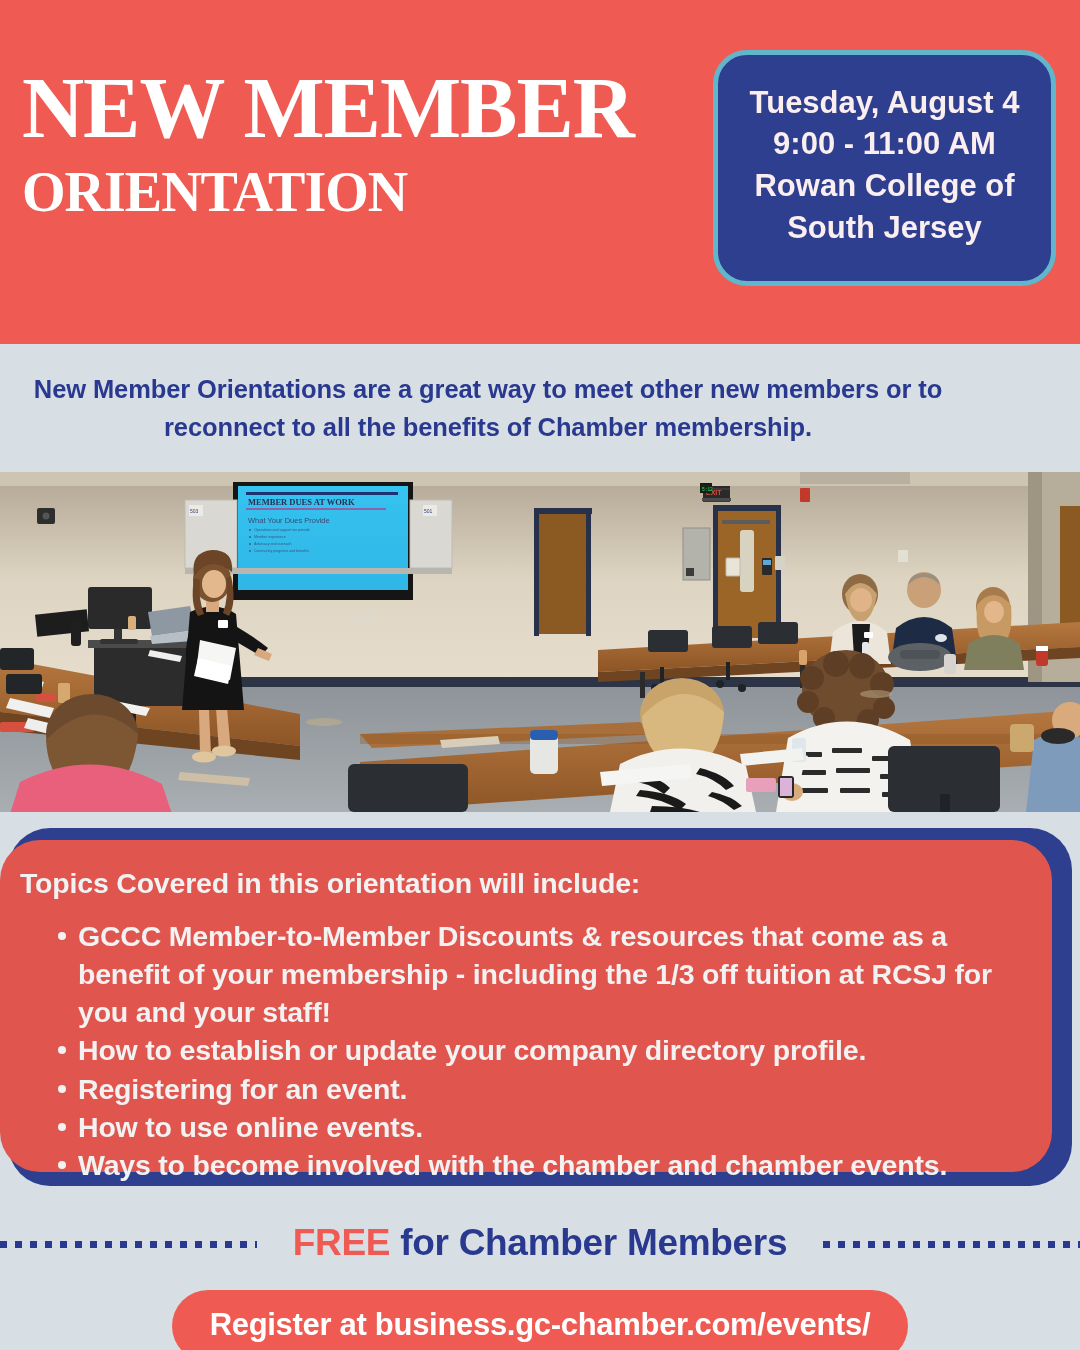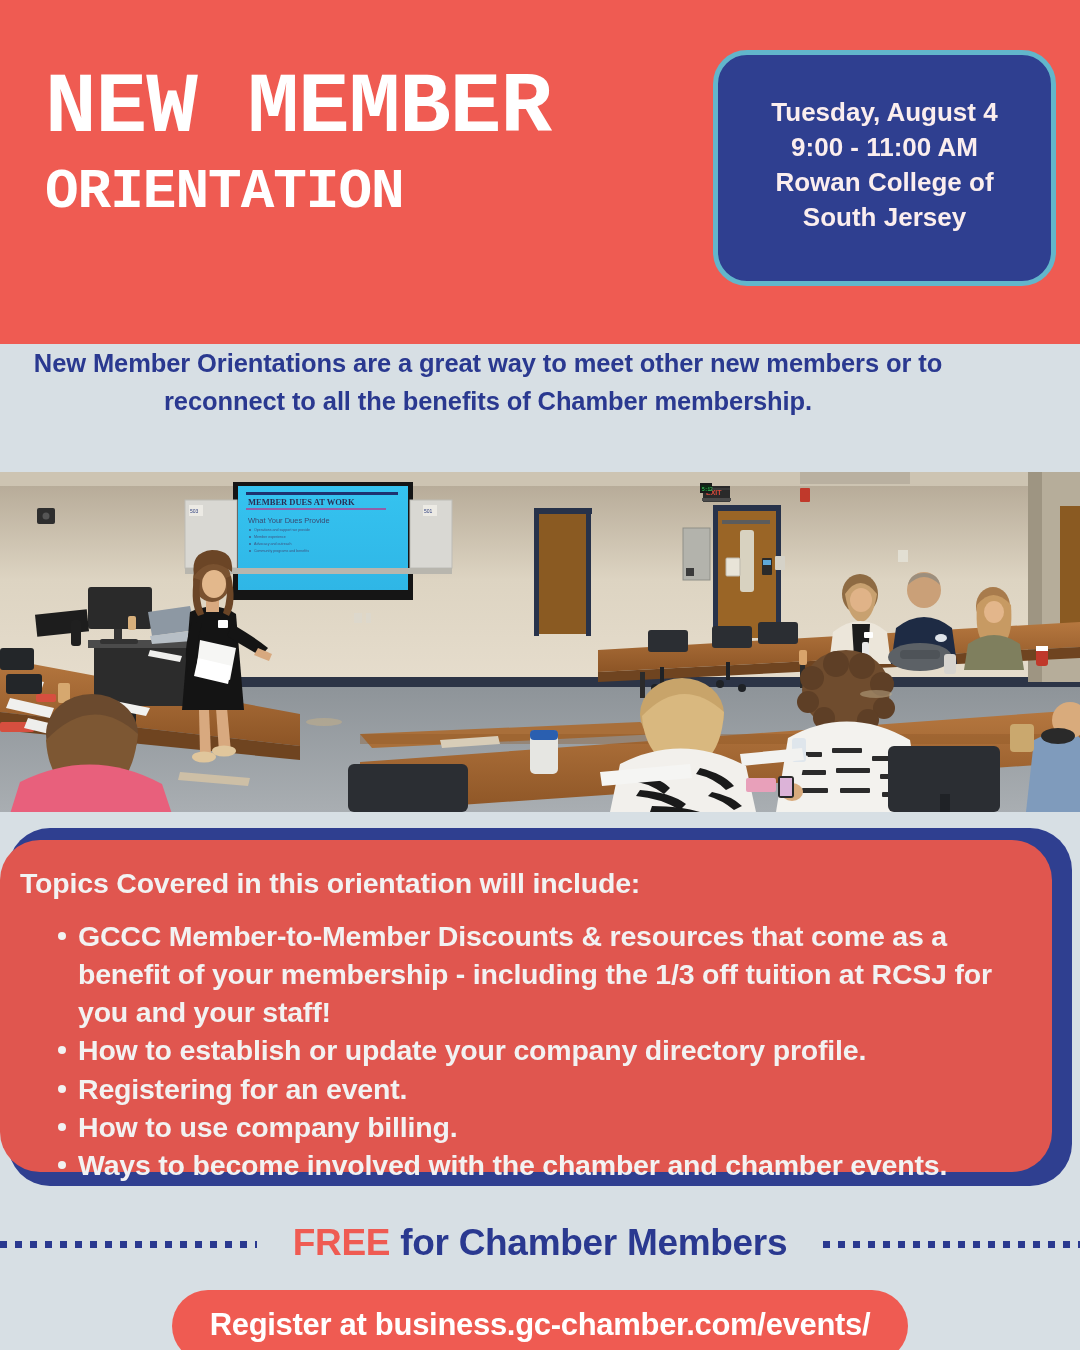--- a/index.html
+++ b/index.html
@@ -42,22 +42,21 @@
     width: 680px;
   }
 
   .title-line {
     color: #ffffff;
     font-weight: 900;
     font-size: 86px;
     line-height: 1.18;
     letter-spacing: -1px;
     white-space: nowrap;
-    font-family: Liberation Mono, monospace;
-    margin-left: 23px;
+    font-family: Liberation Serif, serif;
   }
   .title-line.l2 { font-size: 56px; }
 
   .event-badge {
     position: absolute;
     left: 713px;
     top: 50px;
     width: 343px;
     height: 236px;
     background: #2f3f90;
@@ -65,36 +64,37 @@
     border-radius: 34px;
     display: flex;
     flex-direction: column;
     align-items: center;
     justify-content: center;
     padding: 4px 8px 10px;
   }
 
   .badge-line {
     color: #fbeeee;
-    font-size: 26px;
+    font-size: 31px;
     font-weight: 800;
     line-height: 1.34;
     text-align: center;
     white-space: nowrap;
   }
 
   
   .intro {
     position: absolute;
     left: 0;
     top: 344px;
     width: 976px;
     height: 128px;
     background: #d7dfe4;
     display: flex;
+    align-items: center;
     justify-content: center;
   }
 
   .intro-text {
     color: #2a3990;
     font-size: 25.5px;
     font-weight: 800;
     line-height: 1.5;
     text-align: center;
     width: 1045px;
@@ -561,21 +561,21 @@
       <li>
         <span class="bullet"></span>
         <span>How to establish or update your company directory profile.</span>
       </li>
       <li>
         <span class="bullet"></span>
         <span>Registering for an event.</span>
       </li>
       <li>
         <span class="bullet"></span>
-        <span>How to use company billing.</span>
+        <span>How to use online events.</span>
       </li>
       <li>
         <span class="bullet"></span>
         <span>Ways to become involved with the chamber and chamber events.</span>
       </li>
     </ul>
   </div>
 
   <div class="free-row">
     <div class="dots left"></div>

